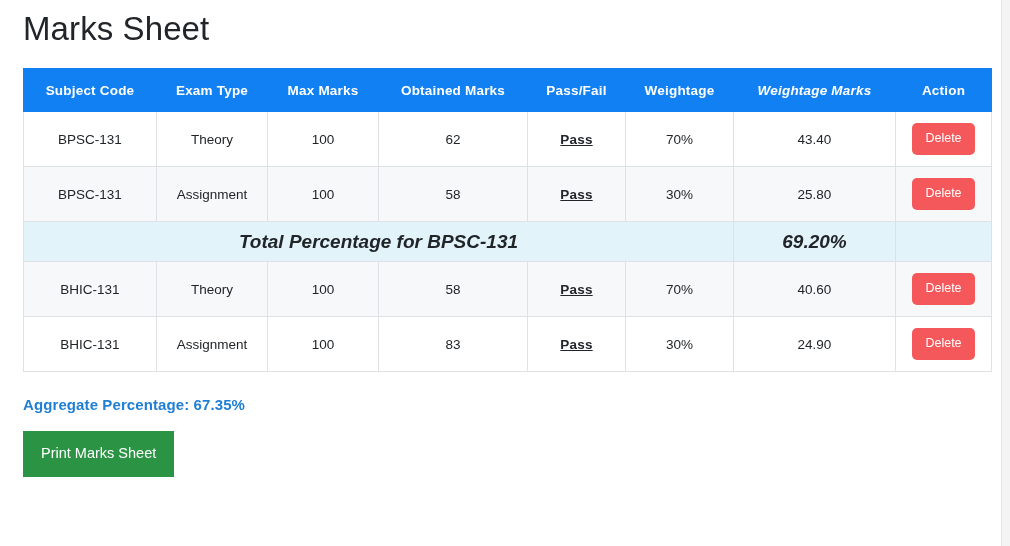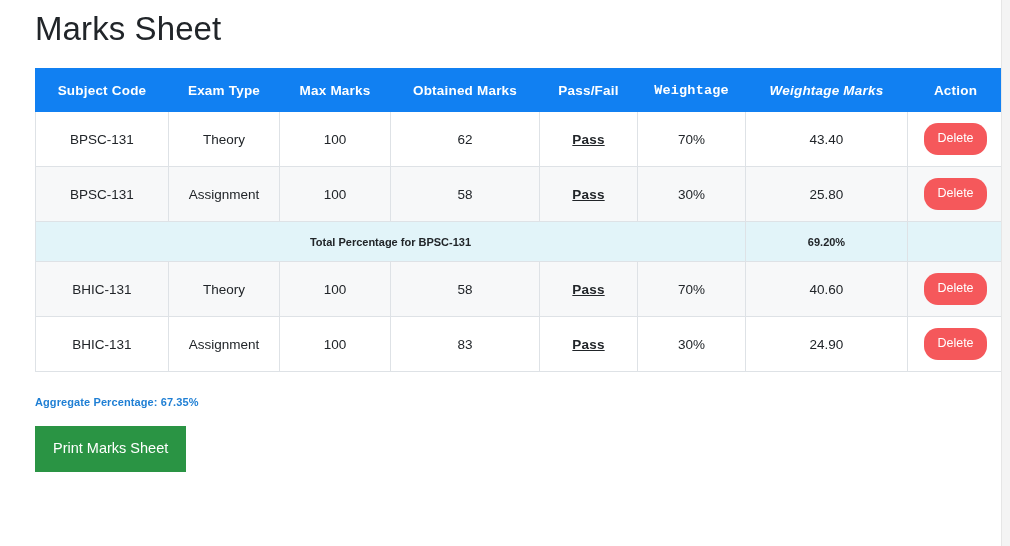--- a/index.html
+++ b/index.html
@@ -20,21 +20,21 @@
     position: absolute;
     top: 0;
     right: 0;
     width: 8px;
     height: 546px;
     background: #f4f4f4;
     border-left: 1px solid #e6e6e6;
   }
   .page {
     position: absolute;
-    left: 12px;
+    left: 0;
     top: 0;
     width: 926px;
     height: 546px;
     box-sizing: border-box;
   }
   .page-title {
     margin: 0;
     padding: 6px 0 0 23px;
     font-size: 33px;
     font-weight: 400;
@@ -70,57 +70,58 @@
     border-color: #1180f2;
     border-bottom: 1px solid #1180f2;
     letter-spacing: 0.2px;
   }
   
   .c-subject  { width: 132px; }
   .c-examtype { width: 110px; }
   .c-maxmarks { width: 110px; }
   .c-obtained { width: 148px; }
   .c-passfail { width: 97px; }
-  .c-weightage{ width: 107px; font-family: Liberation Mono, monospace; }
+  .c-weightage{ width: 107px; }
   .c-wmarks   { width: 161px; font-style: italic; }
   .c-action   { width: 95px; }
 
   tbody tr.data-row { height: 55px; }
   tbody tr.row-white td { background: #ffffff; }
   tbody tr.row-striped td { background: #f7f8f9; }
 
   tbody tr.total-row { height: 40px; }
   tbody tr.total-row td {
     font-weight: bold;
-    font-size: 11px;
+    font-size: 19px;
+    font-style: italic;
   }
   tr.total-cyan td { background: #e2f4f9; }
   tr.total-grey td { background: #f7f8f9; }
 
   td.pass {
     color: #1f6b33;
     font-weight: bold;
     letter-spacing: 0.2px;
     text-decoration: underline;
   }
   .delete-btn {
     display: inline-block;
     background: #f5585b;
     color: #ffffff;
     border: none;
-    border-radius: 14px;
+    border-radius: 5px;
     font-family: "Liberation Sans", sans-serif;
     font-size: 12.5px;
     line-height: 1;
     padding: 9px 13px 10px 13px;
     cursor: pointer;
   }
   .aggregate {
     margin: 24px 0 0 23px;
-    font-size: 11px;
+    font-size: 15px;
     font-weight: bold;
     color: #1f7fd4;
     letter-spacing: 0.1px;
   }
   .print-btn {
     display: inline-block;
     margin: 18px 0 0 23px;
     background: #2a9444;
     color: #ffffff;
     border: none;

